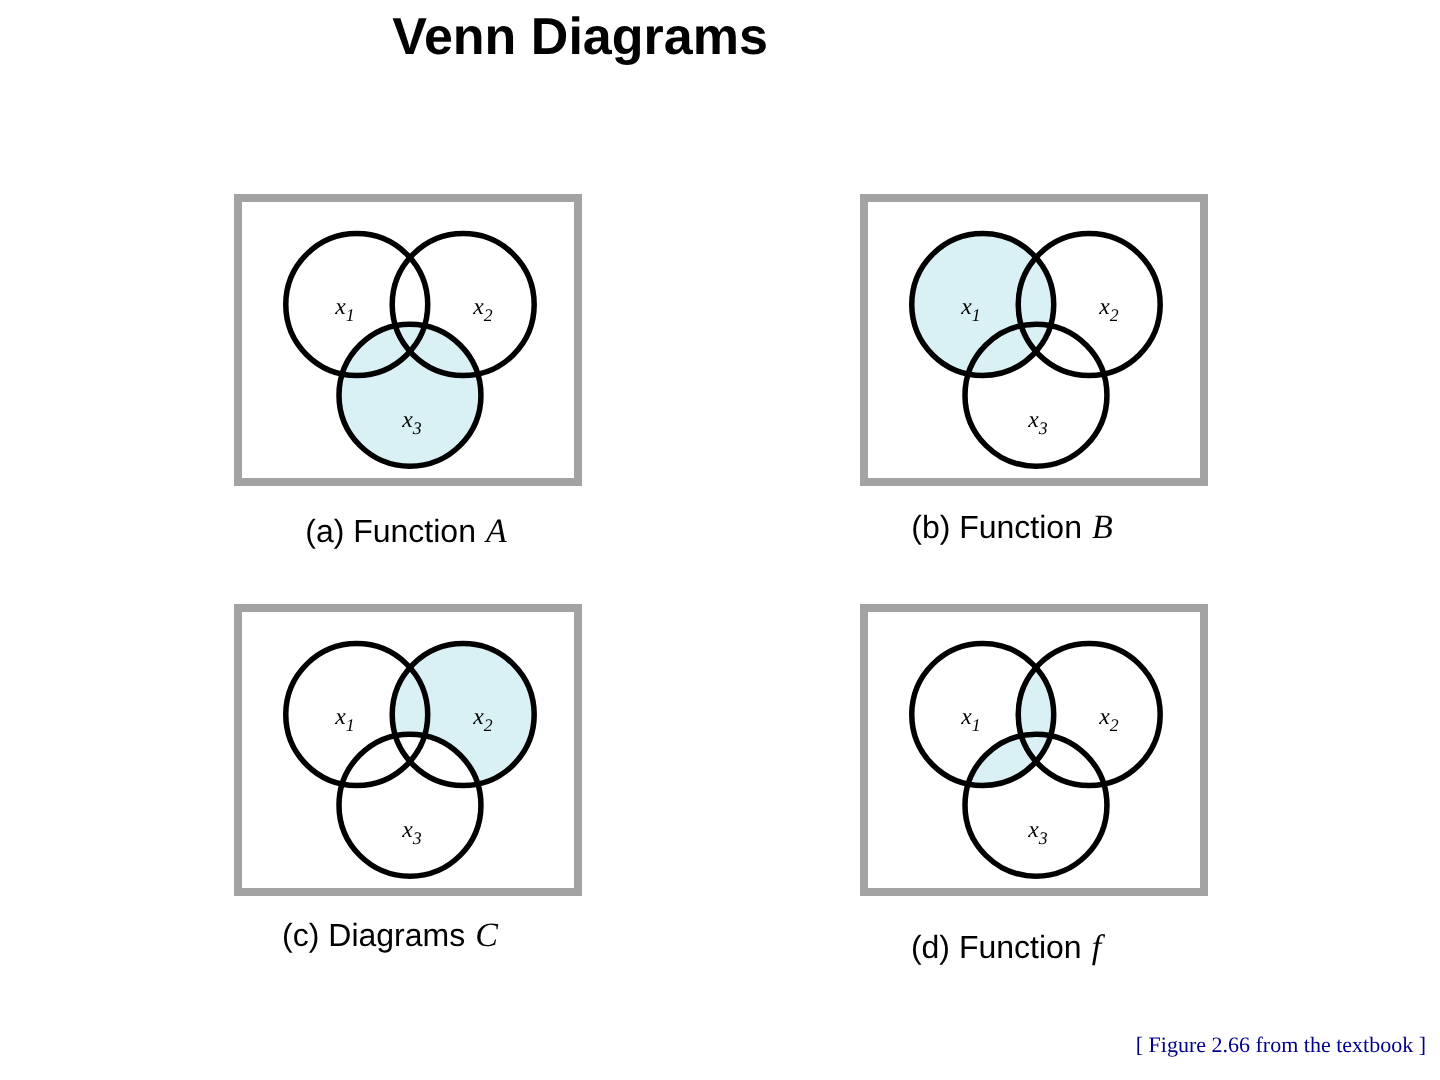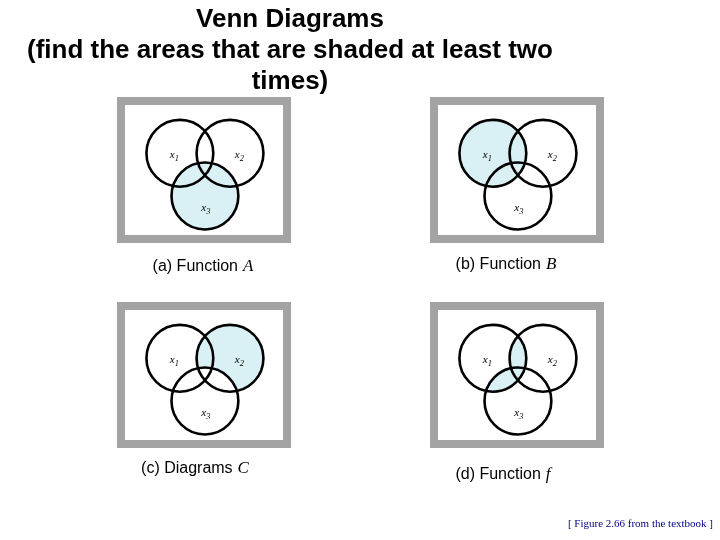--- a/index.html
+++ b/index.html
@@ -5,21 +5,21 @@
   html,body{margin:0;padding:0;}
   body{
     width:720px;height:540px;background:#ffffff;position:relative;
     font-family:"Liberation Sans",sans-serif;overflow:hidden;
   }
   .title{
     position:absolute;top:3px;left:0;width:580px;text-align:center;
     font-weight:bold;color:#000;font-size:26px;line-height:31px;
   }
   .venn-box{
-    position:absolute;width:174px;height:146px;border:8px solid #a3a3a3;
+    position:absolute;width:174px;height:146px;border:4px solid #a3a3a3;
     background:#fff;box-sizing:border-box;text-align:center;
   }
   .venn-box svg{display:block;width:100%;height:100%;}
   .box-a{left:117px;top:97px;}
   .box-b{left:430px;top:97px;}
   .box-c{left:117px;top:302px;}
   .box-d{left:430px;top:302px;}
   .ring{fill:none;stroke:#000;stroke-width:2.8px;}
   .shade{fill:var(--shade,#d9f1f5);}
   .whiteout{fill:#ffffff;}
@@ -38,21 +38,20 @@
   .footer{
     position:absolute;right:7px;top:517px;
     font-family:"Liberation Serif",serif;font-size:11px;color:var(--footer,#00008b);
   }
 </style>
 </head>
 <body>
 
 <div class="title">
   <div>Venn Diagrams</div>
-  <div>(find the areas that are shaded at least two times)</div>
 </div>
 
 <div class="venn-box box-a">
   <svg viewBox="0 0 168 140">
     <circle class="shade" cx="85" cy="98" r="36"></circle>
     <circle class="ring" cx="58" cy="52" r="36"></circle>
     <circle class="ring" cx="112" cy="52" r="36"></circle>
     <circle class="ring" cx="85" cy="98" r="36"></circle>
     <text class="vlbl" x="52" y="57"><tspan>x</tspan><tspan class="vsub" dy="3.5">1</tspan></text>
     <text class="vlbl" x="122" y="57"><tspan>x</tspan><tspan class="vsub" dy="3.5">2</tspan></text>

